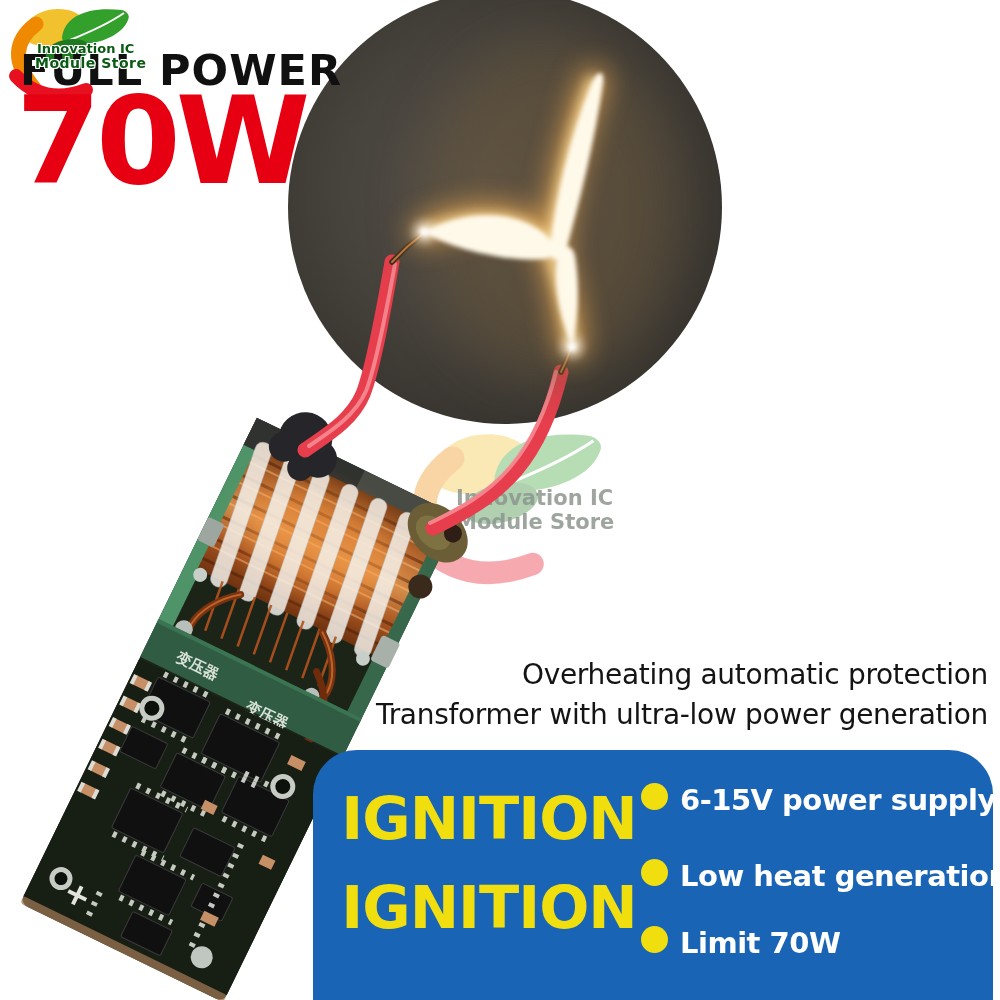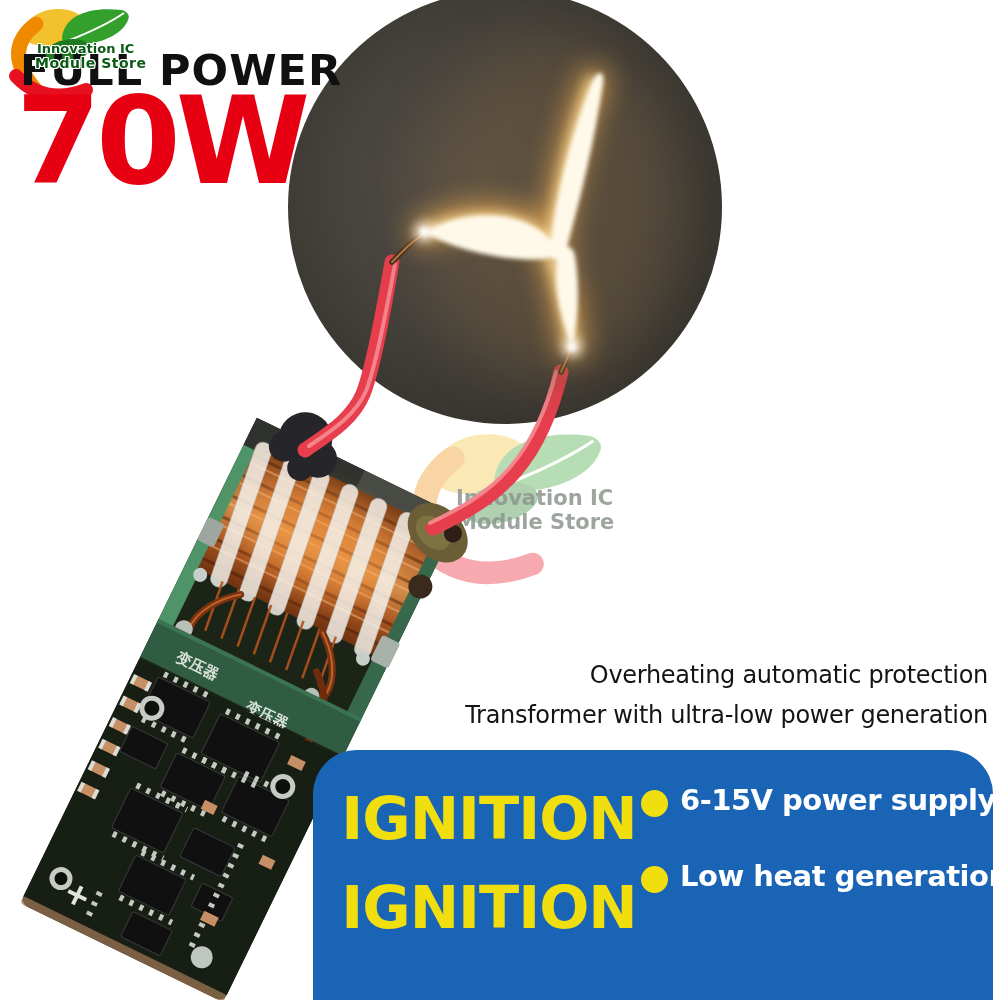--- a/index.html
+++ b/index.html
@@ -10,28 +10,28 @@
   .brand-title{position:absolute;left:20px;top:49px;z-index:3;font-size:43px;font-weight:bold;
                letter-spacing:1px;color:#101010;line-height:1;white-space:nowrap;}
   .power-rating{position:absolute;left:16px;top:80px;z-index:3;font-size:122px;font-weight:bold;
                 letter-spacing:-5px;color:#E60012;line-height:1;white-space:nowrap;}
   .logo-text{position:absolute;z-index:4;font-weight:bold;color:#0A5A14;line-height:1;white-space:nowrap;
              text-shadow:-1px -1px 0 #fff,1px -1px 0 #fff,-1px 1px 0 #fff,1px 1px 0 #fff,
                          0 -1px 0 #fff,0 1px 0 #fff,-1px 0 0 #fff,1px 0 0 #fff;}
   .logo-line1{left:37px;top:42px;font-size:13px;}
   .logo-line2{left:35px;top:56px;font-size:14px;letter-spacing:.5px;}
   
-  .highlights{position:absolute;right:12px;top:655px;z-index:3;text-align:right;font-size:24px;
+  .highlights{position:absolute;right:12px;top:655px;z-index:3;text-align:right;font-size:28px;
               letter-spacing:-0.3px;color:#141414;line-height:40px;white-space:nowrap;}
   
   .banner{position:absolute;left:313px;top:750px;width:680px;height:292px;z-index:4;
           background:#1A64B6;border-radius:44px;}
   .banner-title{position:absolute;left:8px;top:24px;width:336px;text-align:center;font-size:59px;
                 font-weight:bold;color:#F1DE0E;line-height:89px;letter-spacing:-1px;white-space:nowrap;}
-  .bullet{position:absolute;left:328px;height:34px;display:flex;align-items:flex-end;gap:12px;}
+  .bullet{position:absolute;left:328px;height:34px;display:flex;align-items:flex-start;gap:12px;}
   .bullet-dot{width:27px;height:27px;border-radius:50%;background:#F1DE0E;flex:0 0 auto;}
   .bullet-label{font-size:29px;font-weight:bold;letter-spacing:-0.5px;color:#ffffff;white-space:nowrap;}
   .b1{top:33px}.b2{top:109px}.b3{top:176px}
 </style>
 </head>
 <body>
 
 <div class="canvas">
 
   <svg class="scene" width="1000" height="1000" viewBox="0 0 1000 1000">
@@ -290,15 +290,19 @@
       <div>IGNITION</div>
     </div>
     <div class="bullet b1">
       <span class="bullet-dot"></span>
       <span class="bullet-label">6-15V power supply</span>
     </div>
     <div class="bullet b2">
       <span class="bullet-dot"></span>
       <span class="bullet-label">Low heat generation</span>
     </div>
+    <div class="bullet b3">
+      <span class="bullet-dot"></span>
+      <span class="bullet-label">Limit 70W</span>
+    </div>
   </div>
 
 </div>
 
 </body></html>

